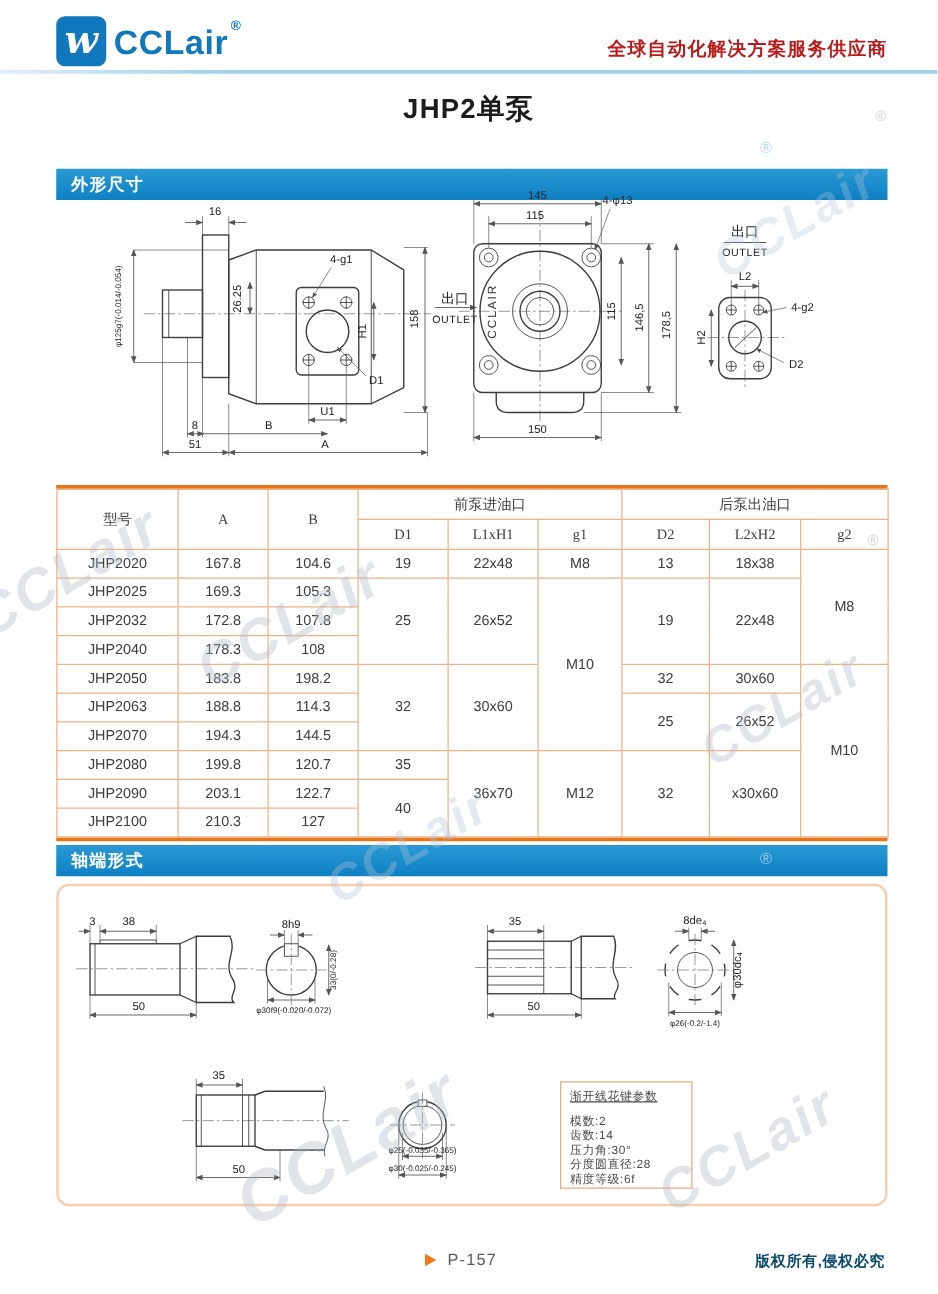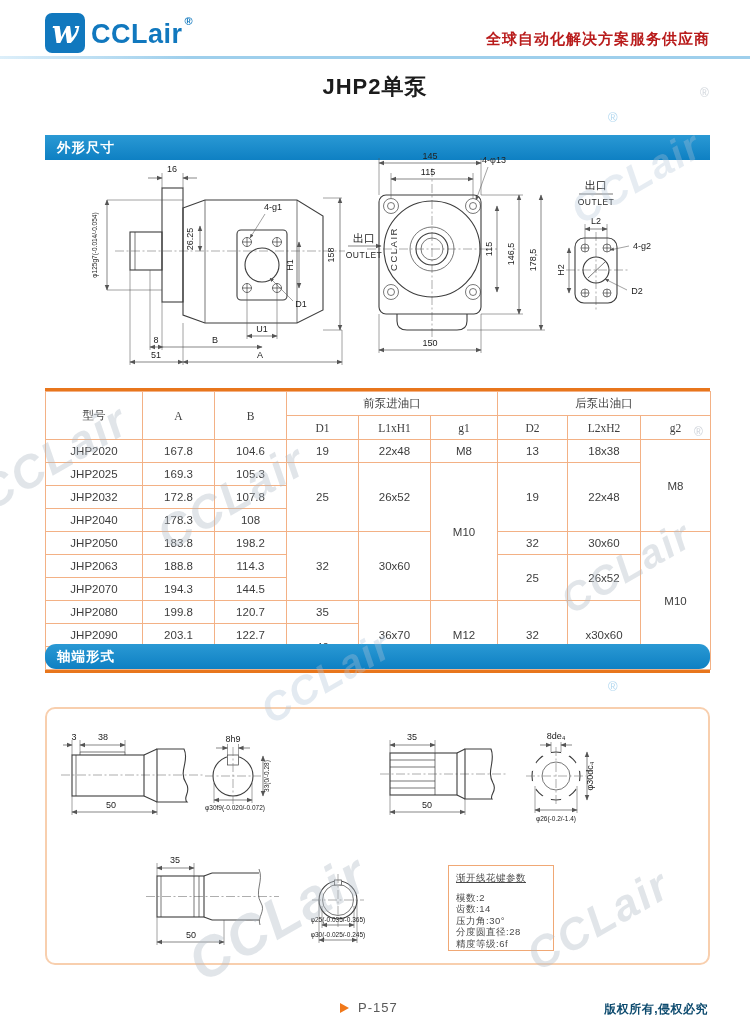--- a/index.html
+++ b/index.html
@@ -357,21 +357,21 @@
       </tr>
       <tr>
         <td>JHP2100</td>
         <td>210.3</td>
         <td>127</td>
       </tr>
     </tbody>
       </table>
   </div>
 
-  <div class="bar" style="top:644px;border-radius:11px;">
+  <div class="bar" style="top:676px;">
     <span>轴端形式</span>
   </div>
 
   <div class="shaftbox">
     <svg width="657" height="250" viewBox="0 0 657 250">
       <defs>
         <marker id="ar2" viewBox="0 0 10 10" refX="9" refY="5" markerWidth="8" markerHeight="8" orient="auto-start-reverse">
           <path d="M0,1 L10,5 L0,9 z" fill="#555"></path>
         </marker>
         <pattern id="hp" patternUnits="userSpaceOnUse" width="5" height="5" patternTransform="rotate(45)">

